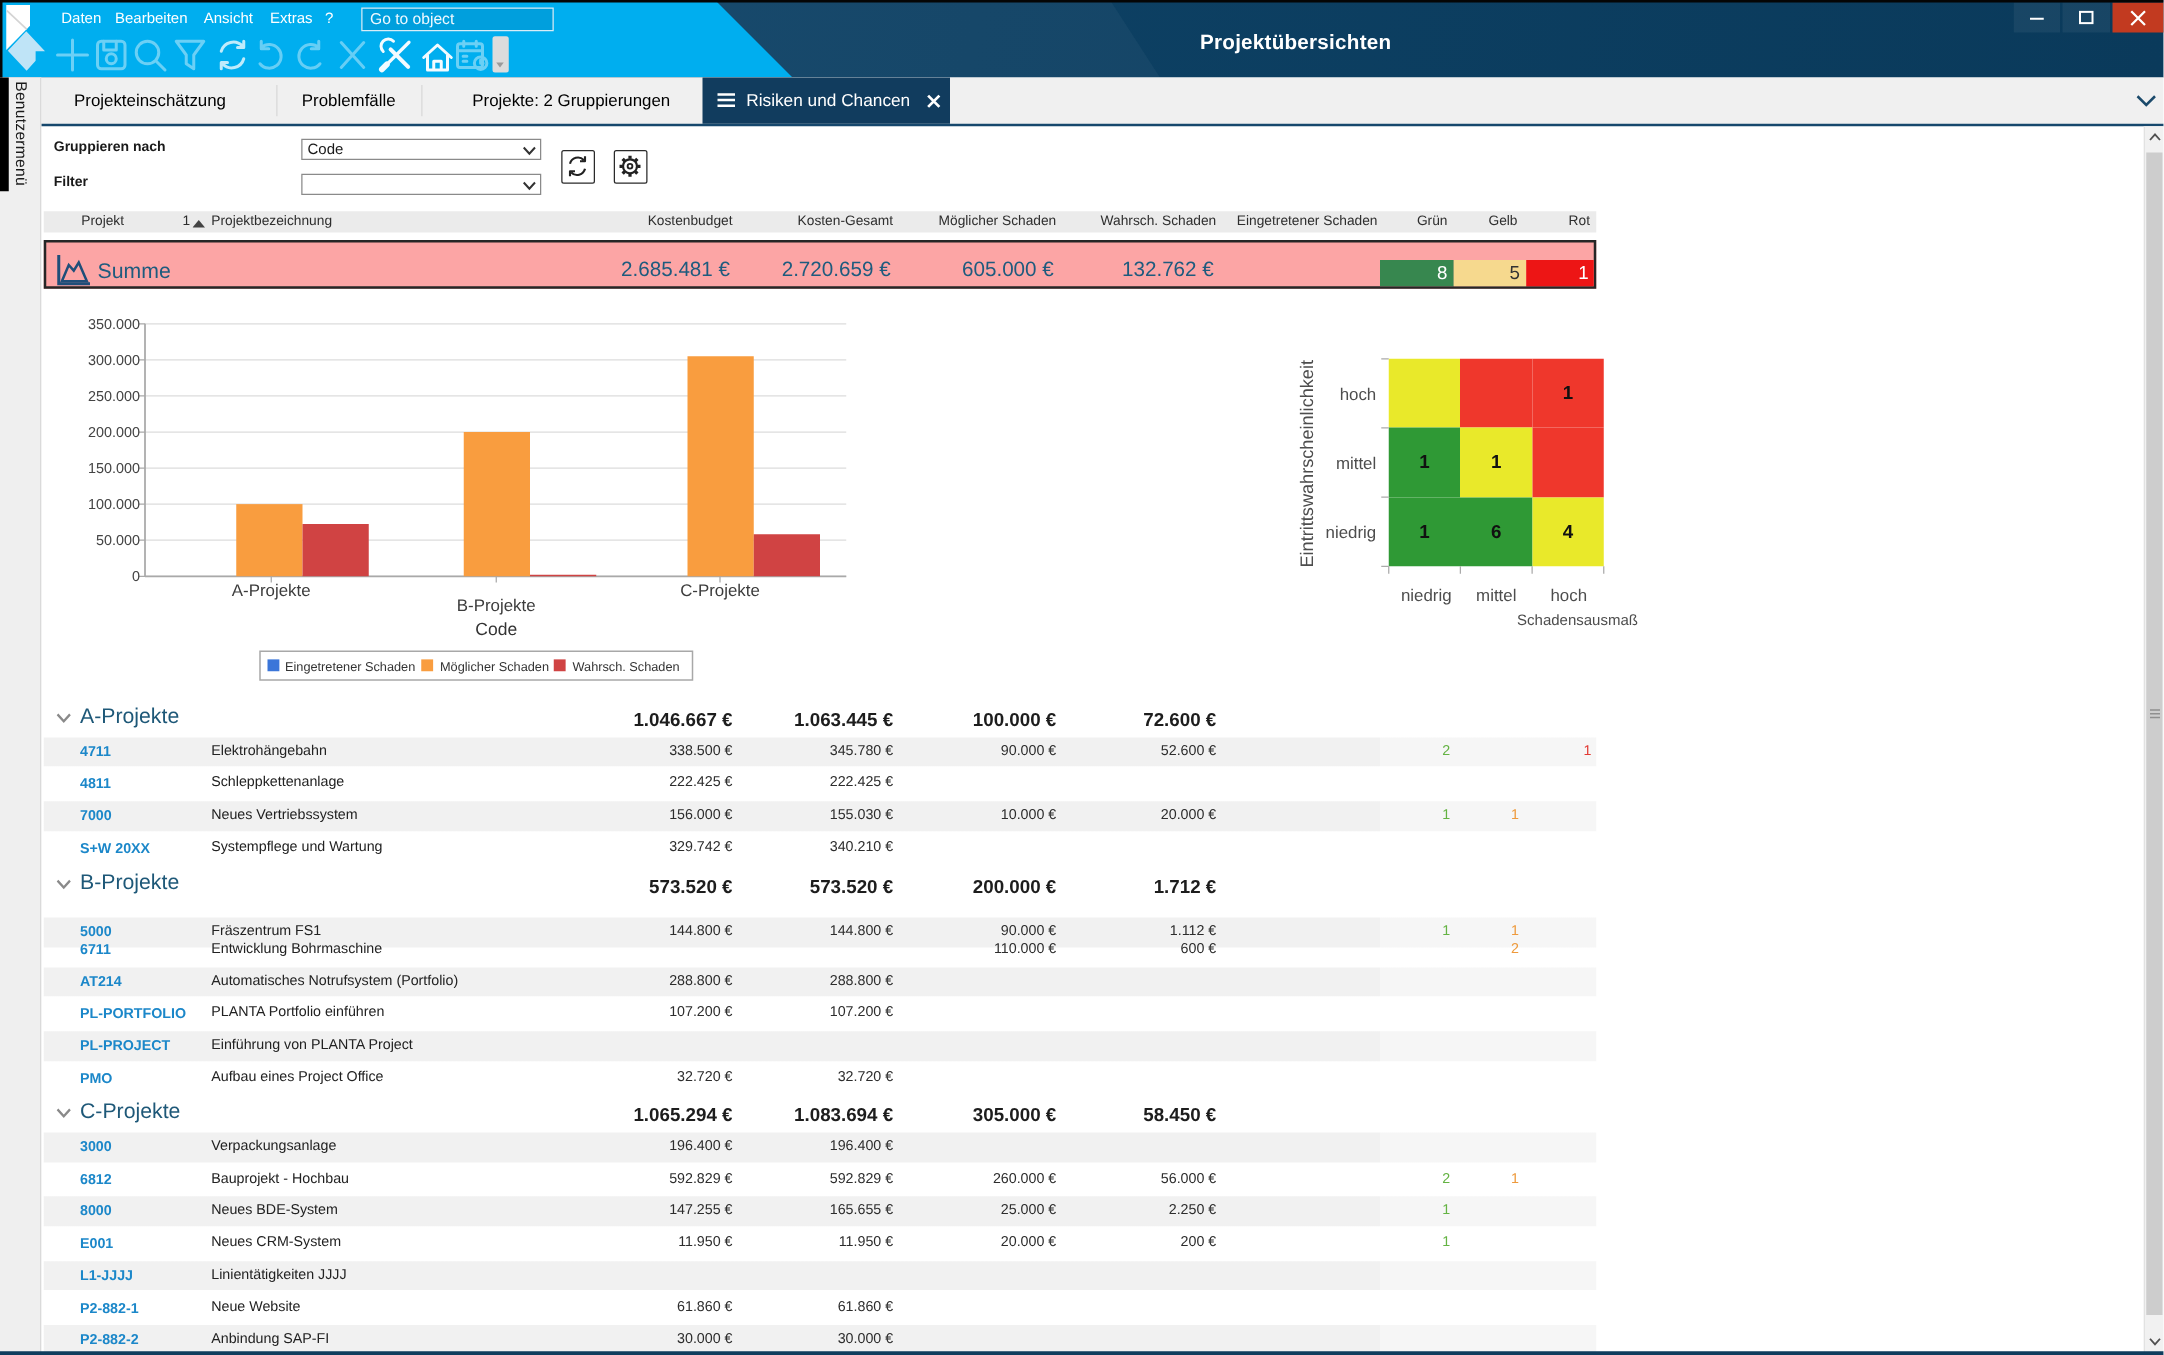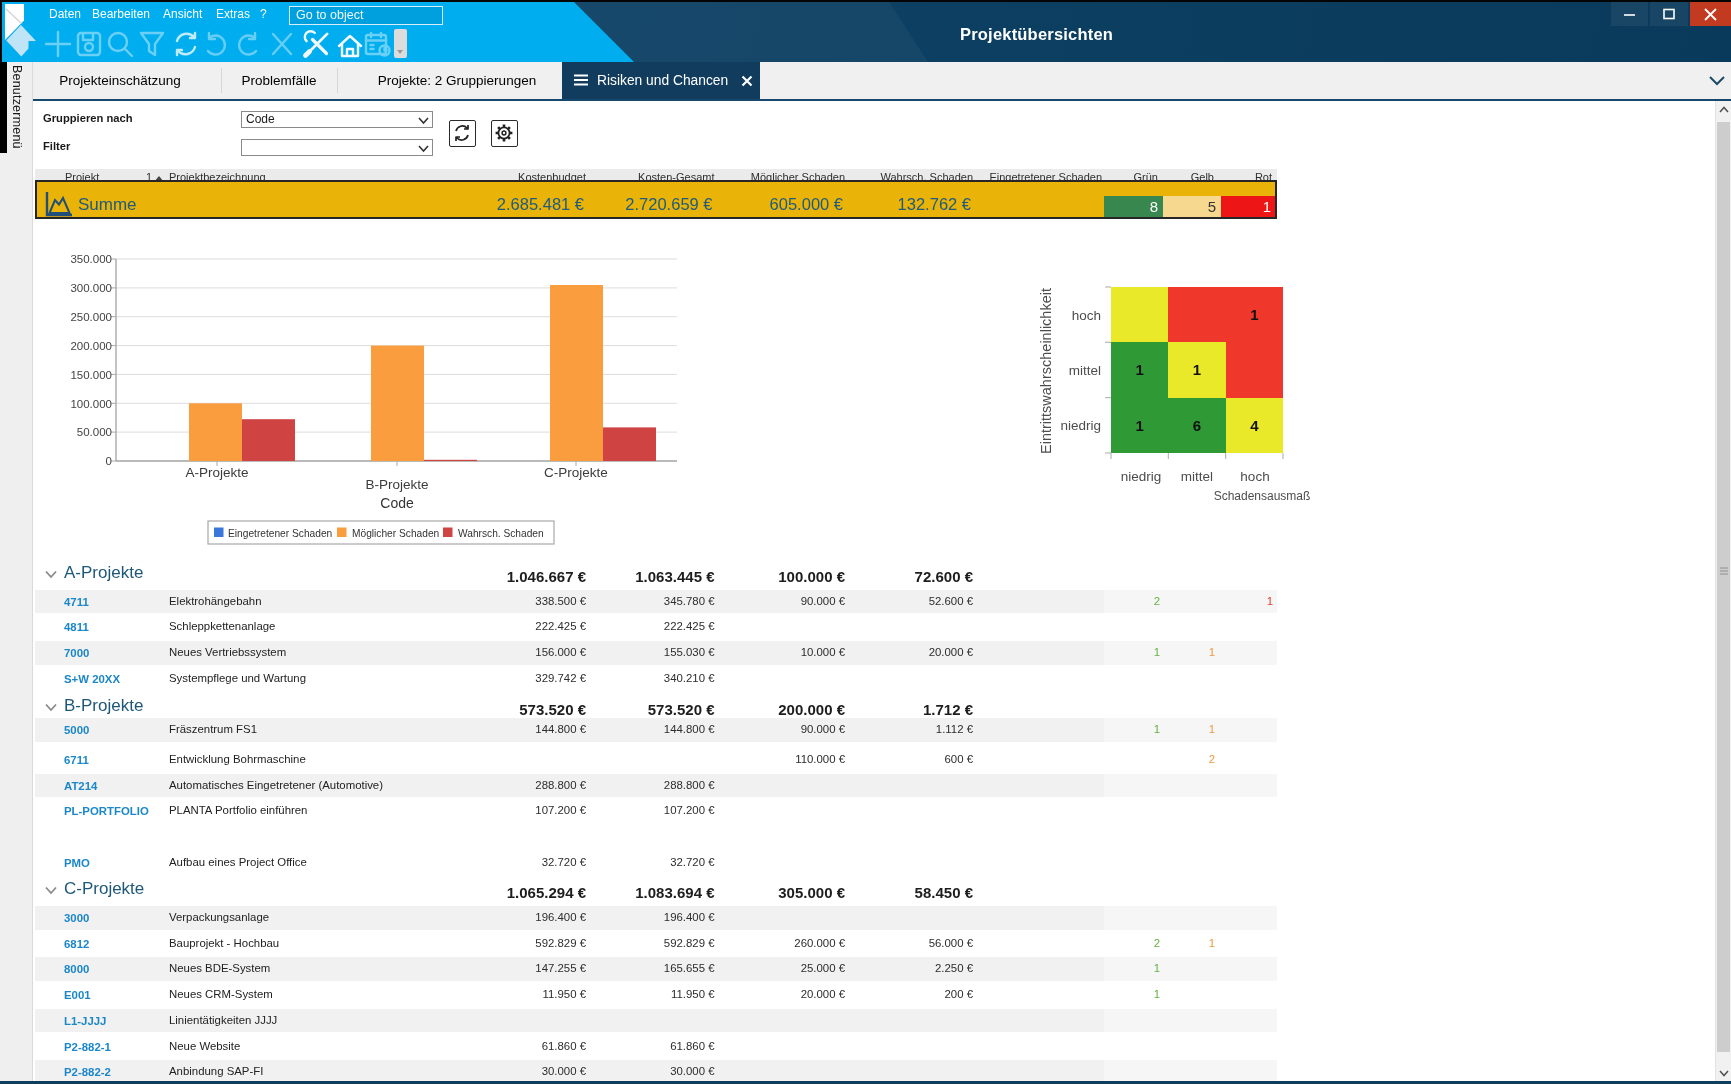--- a/index.html
+++ b/index.html
@@ -35,21 +35,21 @@
 
 .lbl{position:absolute;left:43px;font-size:11.2px;font-weight:bold;color:#1a1a1a;}
 .sel{position:absolute;left:241px;width:192px;height:17px;background:#fff;border:1px solid #8a8a8a;
   box-sizing:border-box;font-size:12px;color:#1a1a1a;line-height:15px;padding-left:4px;}
 .sel svg{position:absolute;right:3px;top:3px;}
 .ctlbtn{position:absolute;width:27px;height:27px;border:1.6px solid #2a2a2a;border-radius:2px;background:#fff;box-sizing:border-box;}
 
 .thead{position:absolute;left:35px;top:169px;width:1242px;height:17px;background:#ebebeb;font-size:11px;color:#2e2e2e;}
 .th{position:absolute;top:2px;}
 .thr{text-align:right;}
-.sumrow{position:absolute;left:35px;top:180px;width:1242px;height:39px;border:2px solid #262626;box-sizing:border-box;background:#eab308;}
+.sumrow{position:absolute;left:35px;top:192px;width:1242px;height:39px;border:2px solid #262626;box-sizing:border-box;background:#fca5a5;}
 .sumtxt{position:absolute;color:#1e5b7e;}
 .sumcell{position:absolute;top:14px;height:21px;font-size:15px;line-height:21px;}
 
 .grow{position:absolute;left:35px;width:1242px;height:29.6px;}
 .grow .gtitle{position:absolute;left:29px;top:4px;font-size:17px;color:#1e5878;}
 .drow{position:absolute;left:35px;width:1242px;height:25.7px;font-size:11.4px;}
 .drow.stripe:before{content:"";position:absolute;left:0;top:1px;right:0;bottom:1px;
   background:linear-gradient(to right,#f1f1f1 0,#f1f1f1 1069px,#f6f6f6 1069px);}
 .code{position:absolute;left:29px;top:7px;font-weight:bold;color:#1b87c9;font-size:11.4px;}
 .name{position:absolute;left:134px;top:6px;color:#222;}
@@ -354,48 +354,52 @@
 <div class="grow" style="top:691.5px">
 <svg class="abs" style="left:10px;top:11px" width="12" height="9">
         <path d="M1,1.5 L6,7 L11,1.5" fill="none" stroke="#8a8a8a" stroke-width="1.8"></path>
       </svg>
 <div class="gtitle">B-Projekte</div>
 <div class="v gv v1">573.520 €</div>
 <div class="v gv v2">573.520 €</div>
 <div class="v gv v3">200.000 €</div>
 <div class="v gv v4">1.712 €</div>
 </div>
-<div class="drow stripe" style="top:717px">
+<div class="drow stripe" style="top:733px">
 <div class="code">5000</div>
       <div class="name">Fräszentrum FS1</div>
 <div class="v v1">144.800 €</div>
 <div class="v v2">144.800 €</div>
 <div class="v v3">90.000 €</div>
 <div class="v v4">1.112 €</div>
 <div class="cg">1</div>
 <div class="cy">1</div>
 </div>
 <div class="drow" style="top:746.8px">
 <div class="code">6711</div>
       <div class="name">Entwicklung Bohrmaschine</div>
 <div class="v v3">110.000 €</div>
 <div class="v v4">600 €</div>
 <div class="cy">2</div>
 </div>
 <div class="drow stripe" style="top:772.5px">
 <div class="code">AT214</div>
-      <div class="name">Automatisches Eingetretener (Automotive)</div>
+      <div class="name">Automatisches Notrufsystem (Portfolio)</div>
 <div class="v v1">288.800 €</div>
 <div class="v v2">288.800 €</div>
 </div>
 <div class="drow" style="top:798.2px">
 <div class="code">PL-PORTFOLIO</div>
       <div class="name">PLANTA Portfolio einführen</div>
 <div class="v v1">107.200 €</div>
 <div class="v v2">107.200 €</div>
+</div>
+<div class="drow stripe" style="top:823.9px">
+<div class="code">PL-PROJECT</div>
+      <div class="name">Einführung von PLANTA Project</div>
 </div>
 <div class="drow" style="top:849.6px">
 <div class="code">PMO</div>
       <div class="name">Aufbau eines Project Office</div>
 <div class="v v1">32.720 €</div>
 <div class="v v2">32.720 €</div>
 </div>
 <div class="grow" style="top:875.3px">
 <svg class="abs" style="left:10px;top:11px" width="12" height="9">
         <path d="M1,1.5 L6,7 L11,1.5" fill="none" stroke="#8a8a8a" stroke-width="1.8"></path>

